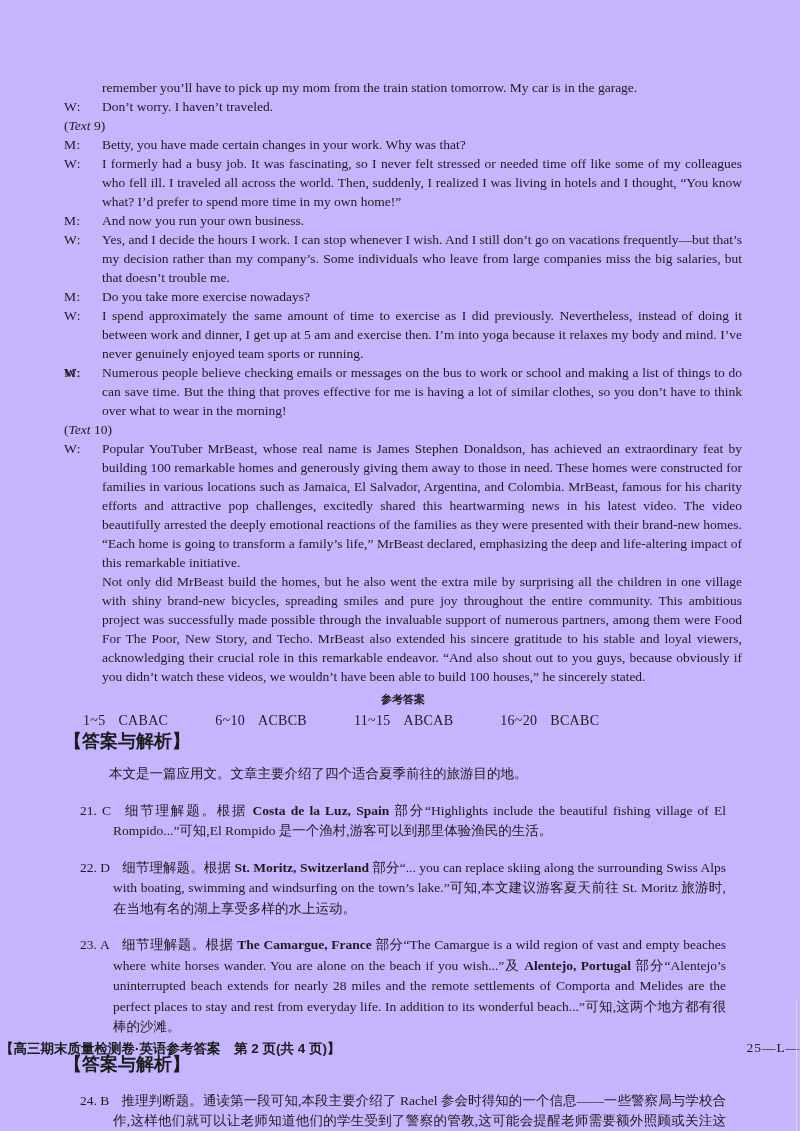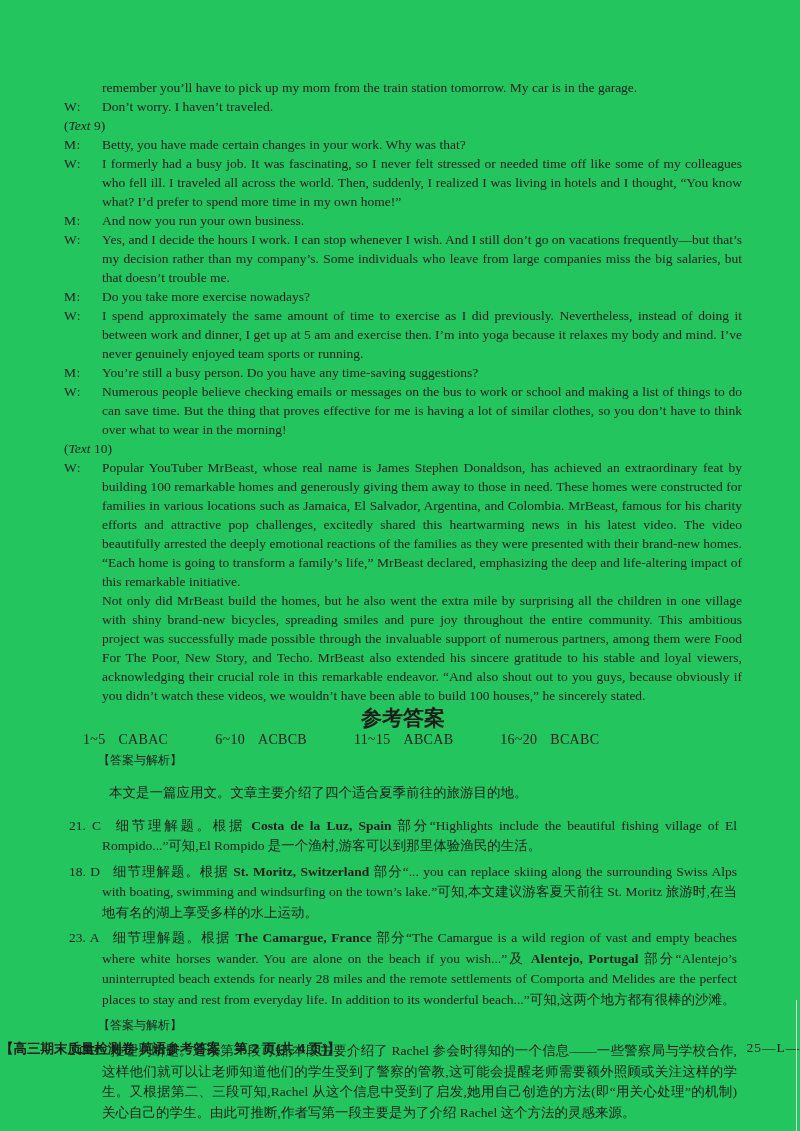--- a/index.html
+++ b/index.html
@@ -1,20 +1,20 @@
 <!DOCTYPE html>
 <html><head>
 <meta charset="utf-8">
 <style>
   html,body { margin:0; padding:0; background:#e9e9e7; }
   .page {
     position:relative;
     width:800px; height:1131px;
     margin:0 auto;
-    background:#22c55e;
+    background:#c4b5fd;
     overflow:hidden;
     font-family:"Liberation Serif","DejaVu Serif",serif;
     color:#1c1c1c;
     -webkit-font-smoothing:antialiased;
   }
   .content { position:absolute; left:64px; top:78px; width:678px; }
 
   
   .dline {
     position:relative;
@@ -24,46 +24,45 @@
     text-align:justify;
   }
   .dline .spk { position:absolute; left:0; top:0; letter-spacing:0.5px; }
   .dline.mark { padding-left:0; text-align:left; }
   .dline.mark em { }
 
   
   .ans-heading {
     text-align:center;
     font-weight:bold;
-    font-size:21px;
+    font-size:11px;
     line-height:22px;
     margin-top:2px;
     font-family:"Liberation Sans","DejaVu Sans",sans-serif;
   }
   .ans-row { font-size:14px; line-height:21px; letter-spacing:0.3px; }
   .ans-group { margin-right:28px; }
   .ans-range { margin-right:13px;margin-left:19px; }
 
   
   .exp-header {
-    font-weight:normal;
-    font-size:12px;
+    font-weight:bold;
+    font-size:18px;
     line-height:21px;
     font-family:"Liberation Sans","DejaVu Sans",sans-serif;
-    margin-left:34px;
   }
   .exp-summary {
     margin:12px;
     text-indent:33px;
     font-size:13.5px;
     line-height:20.5px;
     text-align:justify;
   }
   .exp-item {
-    margin:5px;
+    margin:16px;
     padding-left:33px;
     text-indent:-33px;
     font-size:13.5px;
     line-height:20.5px;
     text-align:justify;
   }
   .exp-item .num { margin-right:12px; }
   .exp-item .seg-b { font-weight:bold; }
 
   
@@ -94,36 +93,36 @@
     <div id="dialogue">
         <div class="dline"><span class="txt">remember you’ll have to pick up my mom from the train station tomorrow. My car is in the garage.</span></div>
         <div class="dline"><span class="spk">W:</span><span class="txt">Don’t worry. I haven’t traveled.</span></div>
         <div class="dline mark">(<em>Text</em> 9)</div>
         <div class="dline"><span class="spk">M:</span><span class="txt">Betty, you have made certain changes in your work. Why was that?</span></div>
         <div class="dline"><span class="spk">W:</span><span class="txt">I formerly had a busy job. It was fascinating, so I never felt stressed or needed time off like some of my colleagues who fell ill. I traveled all across the world. Then, suddenly, I realized I was living in hotels and I thought, “You know what? I’d prefer to spend more time in my own home!”</span></div>
         <div class="dline"><span class="spk">M:</span><span class="txt">And now you run your own business.</span></div>
         <div class="dline"><span class="spk">W:</span><span class="txt">Yes, and I decide the hours I work. I can stop whenever I wish. And I still don’t go on vacations frequently—but that’s my decision rather than my company’s. Some individuals who leave from large companies miss the big salaries, but that doesn’t trouble me.</span></div>
         <div class="dline"><span class="spk">M:</span><span class="txt">Do you take more exercise nowadays?</span></div>
         <div class="dline"><span class="spk">W:</span><span class="txt">I spend approximately the same amount of time to exercise as I did previously. Nevertheless, instead of doing it between work and dinner, I get up at 5 am and exercise then. I’m into yoga because it relaxes my body and mind. I’ve never genuinely enjoyed team sports or running.</span></div>
-        <div class="dline"><span class="spk">M:</span><span class="txt">You’re still a busy person. Do you have any time-saving suggestions?</span></div>
+        <div class="dline"><span class="spk">M:</span></div>
         <div class="dline"><span class="spk">W:</span><span class="txt">Numerous people believe checking emails or messages on the bus to work or school and making a list of things to do can save time. But the thing that proves effective for me is having a lot of similar clothes, so you don’t have to think over what to wear in the morning!</span></div>
         <div class="dline mark">(<em>Text</em> 10)</div>
         <div class="dline"><span class="spk">W:</span><span class="txt">Popular YouTuber MrBeast, whose real name is James Stephen Donaldson, has achieved an extraordinary feat by building 100 remarkable homes and generously giving them away to those in need. These homes were constructed for families in various locations such as Jamaica, El Salvador, Argentina, and Colombia. MrBeast, famous for his charity efforts and attractive pop challenges, excitedly shared this heartwarming news in his latest video. The video beautifully arrested the deeply emotional reactions of the families as they were presented with their brand-new homes. “Each home is going to transform a family’s life,” MrBeast declared, emphasizing the deep and life-altering impact of this remarkable initiative.</span></div>
         <div class="dline"><span class="txt">Not only did MrBeast build the homes, but he also went the extra mile by surprising all the children in one village with shiny brand-new bicycles, spreading smiles and pure joy throughout the entire community. This ambitious project was successfully made possible through the invaluable support of numerous partners, among them were Food For The Poor, New Story, and Techo. MrBeast also extended his sincere gratitude to his stable and loyal viewers, acknowledging their crucial role in this remarkable endeavor. “And also shout out to you guys, because obviously if you didn’t watch these videos, we wouldn’t have been able to build 100 houses,” he sincerely stated.</span></div>
       </div>
 
     <div class="ans-heading">参考答案</div>
 
     <div class="ans-row" id="answer-key"><span class="ans-group"><span class="ans-range">1~5</span><span class="ans-letters">CABAC</span></span><span class="ans-group"><span class="ans-range">6~10</span><span class="ans-letters">ACBCB</span></span><span class="ans-group"><span class="ans-range">11~15</span><span class="ans-letters">ABCAB</span></span><span class="ans-group"><span class="ans-range">16~20</span><span class="ans-letters">BCABC</span></span></div>
 
     <div id="explanations">
         <div class="exp-header">【答案与解析】</div>
         <p class="exp-summary">本文是一篇应用文。文章主要介绍了四个适合夏季前往的旅游目的地。</p>
         <p class="exp-item"><span class="num">21. C</span><span class="seg">细节理解题。根据 </span><span class="seg-b">Costa de la Luz, Spain</span><span class="seg"> 部分“Highlights include the beautiful fishing village of El Rompido...”可知,El Rompido 是一个渔村,游客可以到那里体验渔民的生活。</span></p>
-        <p class="exp-item"><span class="num">18. D</span><span class="seg">细节理解题。根据 </span><span class="seg-b">St. Moritz, Switzerland</span><span class="seg"> 部分“... you can replace skiing along the surrounding Swiss Alps with boating, swimming and windsurfing on the town’s lake.”可知,本文建议游客夏天前往 St. Moritz 旅游时,在当地有名的湖上享受多样的水上运动。</span></p>
+        <p class="exp-item"><span class="num">22. D</span><span class="seg">细节理解题。根据 </span><span class="seg-b">St. Moritz, Switzerland</span><span class="seg"> 部分“... you can replace skiing along the surrounding Swiss Alps with boating, swimming and windsurfing on the town’s lake.”可知,本文建议游客夏天前往 St. Moritz 旅游时,在当地有名的湖上享受多样的水上运动。</span></p>
         <p class="exp-item"><span class="num">23. A</span><span class="seg">细节理解题。根据 </span><span class="seg-b">The Camargue, France</span><span class="seg"> 部分“The Camargue is a wild region of vast and empty beaches where white horses wander. You are alone on the beach if you wish...”及 </span><span class="seg-b">Alentejo, Portugal</span><span class="seg"> 部分“Alentejo’s uninterrupted beach extends for nearly 28 miles and the remote settlements of Comporta and Melides are the perfect places to stay and rest from everyday life. In addition to its wonderful beach...”可知,这两个地方都有很棒的沙滩。</span></p>
         <div class="exp-header">【答案与解析】</div>
         <p class="exp-item"><span class="num">24. B</span><span class="seg">推理判断题。通读第一段可知,本段主要介绍了 Rachel 参会时得知的一个信息——一些警察局与学校合作,这样他们就可以让老师知道他们的学生受到了警察的管教,这可能会提醒老师需要额外照顾或关注这样的学生。又根据第二、三段可知,Rachel 从这个信息中受到了启发,她用自己创造的方法(即“用关心处理”的机制)关心自己的学生。由此可推断,作者写第一段主要是为了介绍 Rachel 这个方法的灵感来源。</span></p>
       </div>
   </div>
 
   <div class="footer">【高三期末质量检测卷·英语参考答案　第 2 页(共 4 页)】</div>
   <div class="footer-code">25—L—5</div>
 
   <div class="scan-edge"></div>

